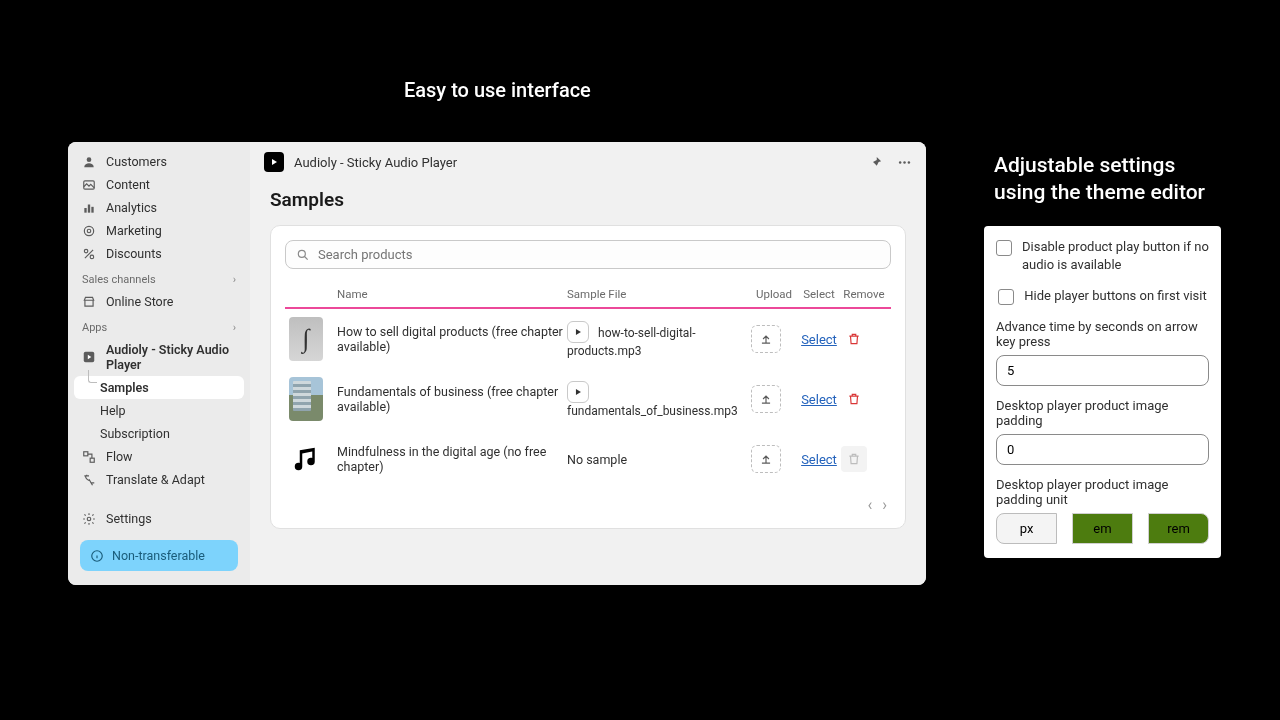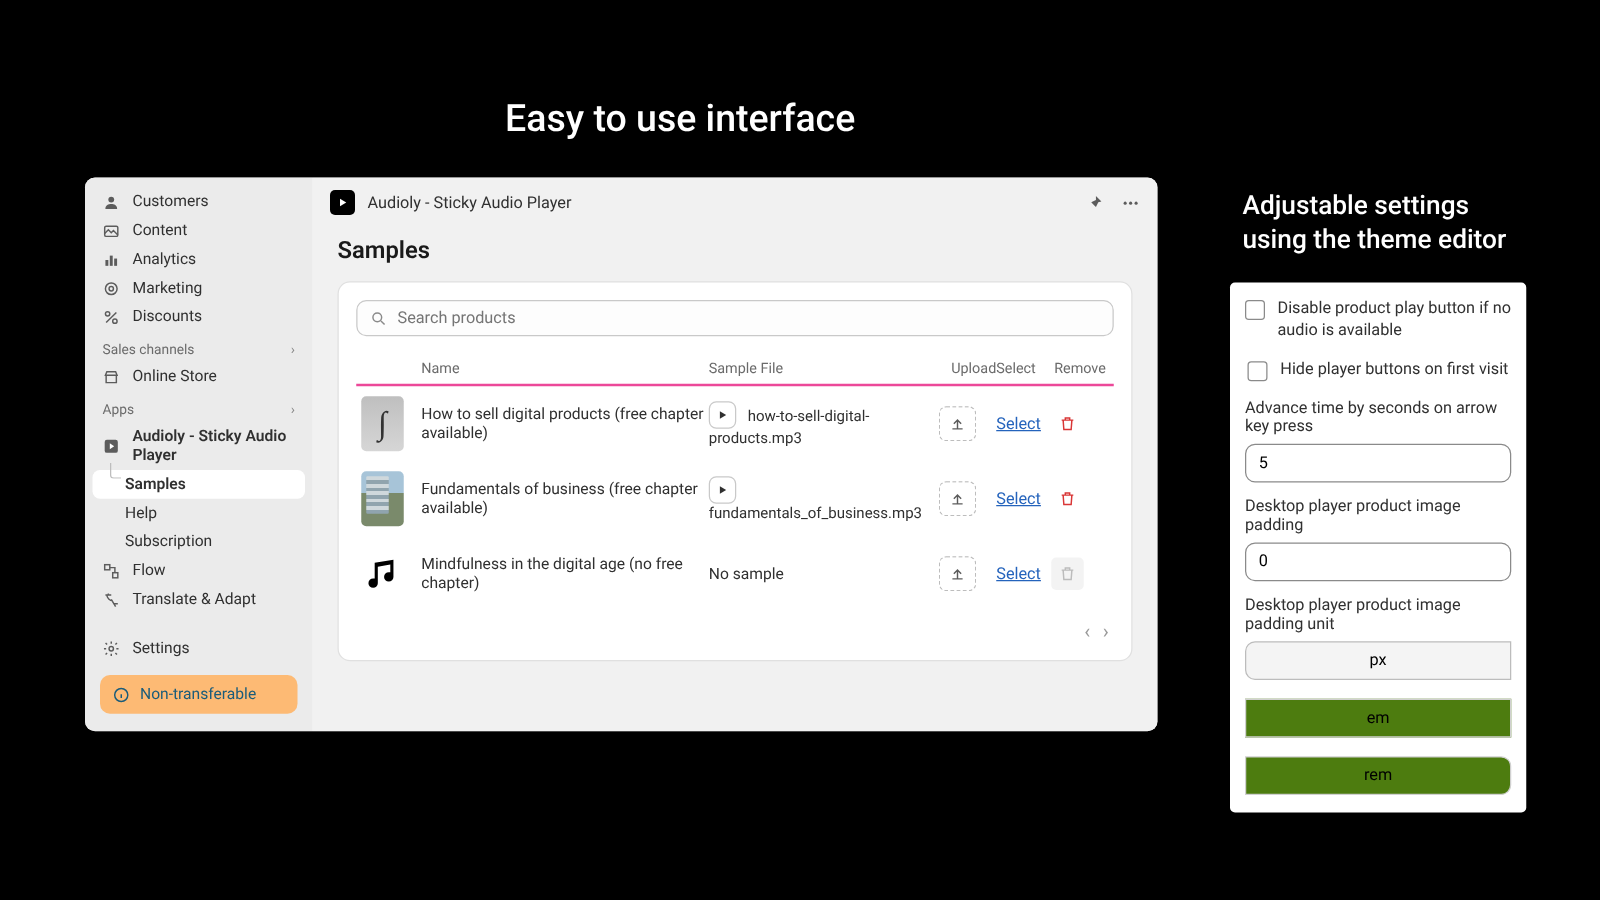--- a/index.html
+++ b/index.html
@@ -1,51 +1,51 @@
 <!DOCTYPE html>
 <html><head>
 <meta charset="utf-8">
 <style>
 * { margin: 0; padding: 0; box-sizing: border-box; font-family: -apple-system, BlinkMacSystemFont, "Segoe UI", Roboto, sans-serif; }
 body { background: #000; width: 1280px; height: 720px; overflow: hidden; position: relative; }
-.caption-left { position: absolute; top: 78px; left: 404px; color: #fff; font-size: 30px; font-weight: 500; }
+.caption-left { position: absolute; top: 78px; left: 404px; color: #fff; font-size: 20px; font-weight: 500; }
 .caption-right { position: absolute; top: 152px; left: 994px; color: #fff; font-size: 21px; font-weight: 500; line-height: 1.3; width: 220px; }
 
 .app-window { position: absolute; top: 142px; left: 68px; width: 858px; height: 443px; background: #f1f1f1; border-radius: 8px; display: flex; overflow: hidden; }
 
 .sidebar { width: 182px; background: #ebebeb; padding: 8px 6px; display: flex; flex-direction: column; font-size: 12.5px; color: #303030; }
 .sidebar-item { display: flex; align-items: center; gap: 10px; padding: 4px 8px; border-radius: 6px; cursor: pointer; }
 .sidebar-icon { width: 14px; height: 14px; display: flex; align-items: center; justify-content: center; color: #5c5c5c; }
 .sidebar-section { display: flex; justify-content: space-between; align-items: center; padding: 8px 8px 4px; font-size: 11px; color: #6b6b6b; }
 .sidebar-sub { padding-left: 26px; font-size: 12.5px; }
 .sidebar-sub.tree { position: relative; }
 .sidebar-sub.tree::before { content: ""; position: absolute; left: 14px; top: -6px; width: 8px; height: 12px; border-left: 1px solid #bdbdbd; border-bottom: 1px solid #bdbdbd; border-bottom-left-radius: 3px; }
 .sidebar-item.active { background: #fff; font-weight: 600; }
 .sidebar-item.app-active { font-weight: 600; }
 .sidebar-spacer { flex: 1; }
-.pill { margin: 6px; padding: 8px 10px; background: #fdba74; border-radius: 8px; display: flex; align-items: center; gap: 8px; font-size: 12.5px; color: #1a5c7a; }
+.pill { margin: 6px; padding: 8px 10px; background: #7dd3fc; border-radius: 8px; display: flex; align-items: center; gap: 8px; font-size: 12.5px; color: #1a5c7a; }
 
 .main { flex: 1; display: flex; flex-direction: column; background: #f1f1f1; }
 .topbar { display: flex; align-items: center; padding: 10px 14px; gap: 10px; }
 .topbar-icon { width: 20px; height: 20px; background: #000; border-radius: 4px; display: flex; align-items: center; justify-content: center; }
 .topbar-title { font-size: 13px; color: #303030; flex: 1; }
 .topbar-actions { display: flex; gap: 14px; color: #5c5c5c; }
 .page-title { font-size: 19px; font-weight: 600; padding: 6px 20px 14px; color: #1a1a1a; }
 
 .card { background: #fff; margin: 0 20px 20px; border-radius: 10px; border: 1px solid #e0e0e0; padding: 14px; }
 .search-box { display: flex; align-items: center; gap: 8px; border: 1px solid #c9c9c9; border-radius: 8px; padding: 6px 10px; background: #fdfdfd; margin-bottom: 12px; }
 .search-box input { border: none; outline: none; flex: 1; font-size: 13px; background: transparent; }
 
 .table { width: 100%; }
 .thead { display: flex; padding: 6px 4px; font-size: 11.5px; color: #6b6b6b; border-bottom: 2px solid #ec4899; }
 .col-thumb { width: 48px; }
 .col-name { flex: 1; min-width: 0; }
 .col-sample { width: 184px; }
-.col-upload { width: 46px; text-align: right; }
-.col-select { width: 44px; }
+.col-upload { width: 46px; text-align: center; }
+.col-select { width: 44px; text-align: center; }
 .col-remove { width: 46px; text-align: center; }
 
 .trow { display: flex; align-items: center; padding: 8px 4px; font-size: 12.5px; color: #303030; }
 .thumb { width: 34px; height: 44px; border-radius: 4px; background: #ddd; margin-right: 10px; display: flex; align-items: center; justify-content: center; overflow: hidden; }
 .thumb.integral { background: linear-gradient(#bfbfbf,#d6d6d6); font-size: 26px; color: #333; font-family: serif; }
 .thumb.building { background: linear-gradient(#a7c4d8 40%, #7a8a6b 40%); position: relative; }
 .thumb.building::after { content:""; position:absolute; left:4px; top:4px; width:18px; height:30px; background: repeating-linear-gradient(#cfd8dc 0 3px,#90a4ae 3px 6px); border-radius:1px; }
 .thumb.music { background:#fff; }
 .play-badge { width: 22px; height: 22px; border: 1px solid #c9c9c9; border-radius: 6px; display: inline-flex; align-items: center; justify-content: center; margin-right: 6px; cursor: pointer; }
 .file-name { font-size: 12px; color: #303030; }
@@ -55,21 +55,21 @@
 .remove-btn { width: 26px; height: 26px; display: flex; align-items: center; justify-content: center; cursor: pointer; color: #d93636; }
 .remove-btn.disabled { color: #bcbcbc; background:#f3f3f3; border-radius:4px; cursor: default; }
 .pager { display: flex; justify-content: flex-end; gap: 10px; padding: 6px 4px 0; color: #9a9a9a; }
 
 .settings-panel { position: absolute; top: 226px; left: 984px; width: 237px; background: #fff; border-radius: 4px; padding: 12px 12px 14px; font-size: 13px; color: #303030; }
 .setting-row { display: flex; gap: 10px; align-items: flex-start; margin-bottom: 14px; justify-content: center; }
 .checkbox { width: 16px; height: 16px; border: 1.5px solid #8a8a8a; border-radius: 3px; flex-shrink: 0; margin-top: 2px; cursor: pointer; }
 .setting-label { font-size: 13px; line-height: 1.35; }
 .field-label { font-size: 13px; margin-bottom: 6px; display: block; }
 .text-input { width: 100%; border: 1px solid #8a8a8a; border-radius: 8px; padding: 7px 10px; font-size: 13px; margin-bottom: 12px; }
-.seg { display: flex; gap: 15px; flex-direction: column; }
+.seg { display: flex; gap: 15px; }
 .seg button { flex: 1; padding: 7px 0; border: 1px solid #d0d0d0; background: #4d7c0f; font-size: 13px; cursor: pointer; }
 .seg button:first-child { border-radius: 8px 0 0 8px; }
 .seg button:last-child { border-radius: 0 8px 8px 0; }
 .seg button.sel { background: #f4f4f4; border-color: #bcbcbc; }
 
 svg { display: block; }
 .chev { font-size: 11px; color: #8a8a8a; }
 </style>
 </head>
 <body>

